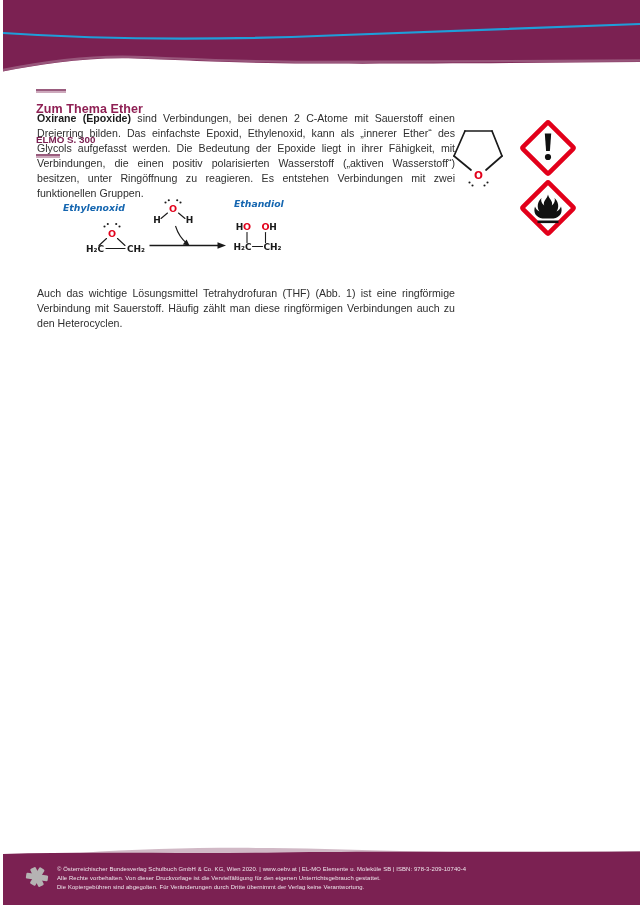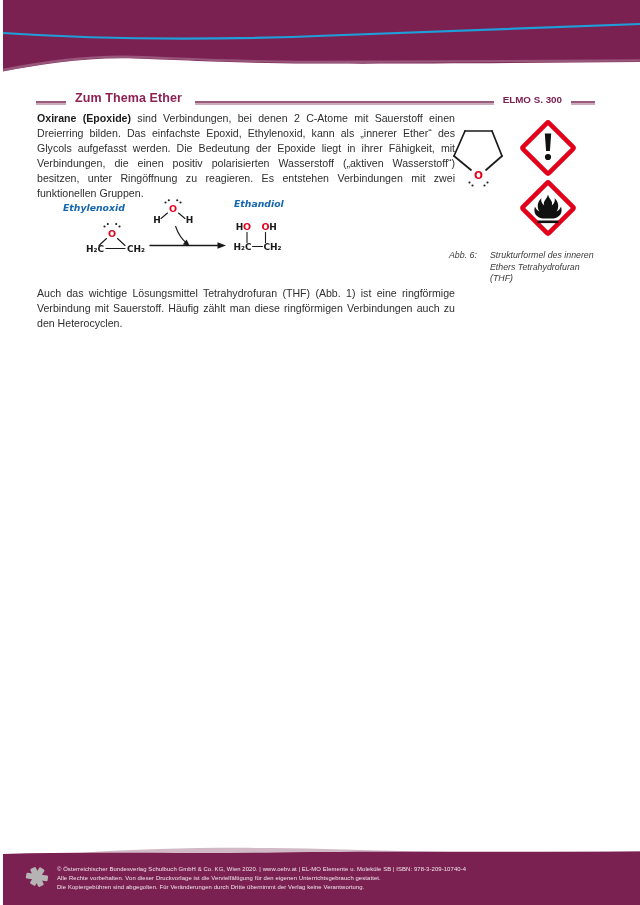--- a/index.html
+++ b/index.html
@@ -4,22 +4,22 @@
 <style>
   html,body{margin:0;padding:0;background:#e8e8e8;}
   .page{position:relative;width:640px;height:905px;background:#ffffff;overflow:hidden;
         font-family:"Liberation Sans",sans-serif;color:#2f2f2f;}
   svg{display:block;}
 
   
   .header-wave{position:absolute;top:0;left:0;}
 
   
-  .title-row{position:absolute;top:89px;left:36px;right:45px;height:16px;
-             display:flex;align-items:flex-end;gap:9px;}
+  .title-row{position:absolute;top:89px;left:36px;right:28px;height:16px;
+             display:flex;align-items:flex-start;gap:9px;flex-direction:column;}
   .deco-line{height:4px;background:linear-gradient(#9a5c7e 50%,#cda9bc 50%);}
   .deco-line.short{width:30px;flex:none;}
   .deco-line.grow{flex:1;margin-left:4px;}
   .deco-line.end{width:24px;flex:none;}
   .page-title{margin:0;font-size:12.5px;font-weight:bold;color:#8f2054;white-space:nowrap;letter-spacing:0.1px;}
   .page-ref{font-size:9.8px;font-weight:600;color:#7b2152;white-space:nowrap;}
 
   
   .body-text{position:absolute;left:36px;width:418px;margin:1px;text-align:justify;
              font-size:10.6px;line-height:15.1px;color:#2f2f2f;}
@@ -154,24 +154,20 @@
     <g transform="translate(31,88)">
       <rect x="-18.4" y="-18.4" width="36.8" height="36.8" rx="1.5" transform="rotate(45)" class="diamond"></rect>
       <path class="glyph" d="M0,-13.5 C0.8,-9 5.5,-7 3.8,-2.5 C6.5,-4.5 7.5,-8 6.5,-10 C10.5,-6.5 11.5,-0.5 8.5,3.5
                C11,2.5 12.5,0 13,-1.5 C15,4.5 12,9.5 5.5,10.5 L-5.5,10.5 C-12,9.5 -15,4.5 -13,-1.5
                C-12.5,0 -11,2.5 -8.5,3.5 C-11.5,-0.5 -10.5,-6.5 -6.5,-10 C-7.5,-8 -6.5,-4.5 -3.8,-2.5
                C-5.5,-7 -0.8,-9 0,-13.5 Z"></path>
       <rect class="glyph" x="-10.5" y="12.5" width="21" height="2.6"></rect>
     </g>
   </svg>
 
-  <div class="caption">
-    <span class="cap-label">Abb. 6:</span>
-    <span class="cap-text">Strukturformel des inneren Ethers Tetrahydrofuran (THF)</span>
-  </div>
 
   <p class="body-text p2">Auch das wichtige Lösungsmittel Tetrahydrofuran (THF) (Abb. 1) ist eine ringförmige Verbindung mit  Sauerstoff. Häufig zählt man diese ringförmigen Verbindungen auch zu den Heterocyclen.</p>
 
   <svg class="footer-wave" width="640" height="72" viewBox="0 0 640 72">
     <path d="M80,20 C180,13 280,14 400,18 C480,20 560,19 640,18 L640,26 L80,26 Z" fill="#a4738d" fill-opacity="0.5"></path>
     <path d="M3,21 C90,18.5 180,21 280,19.5 C380,18 500,19.5 640,18.5 L640,72 L3,72 Z" fill="#7b2152"></path>
   </svg>
 
   <svg class="logo" width="26" height="34" viewBox="0 0 26 34">
     <g fill="#b5b3b3" transform="translate(13,16)">

